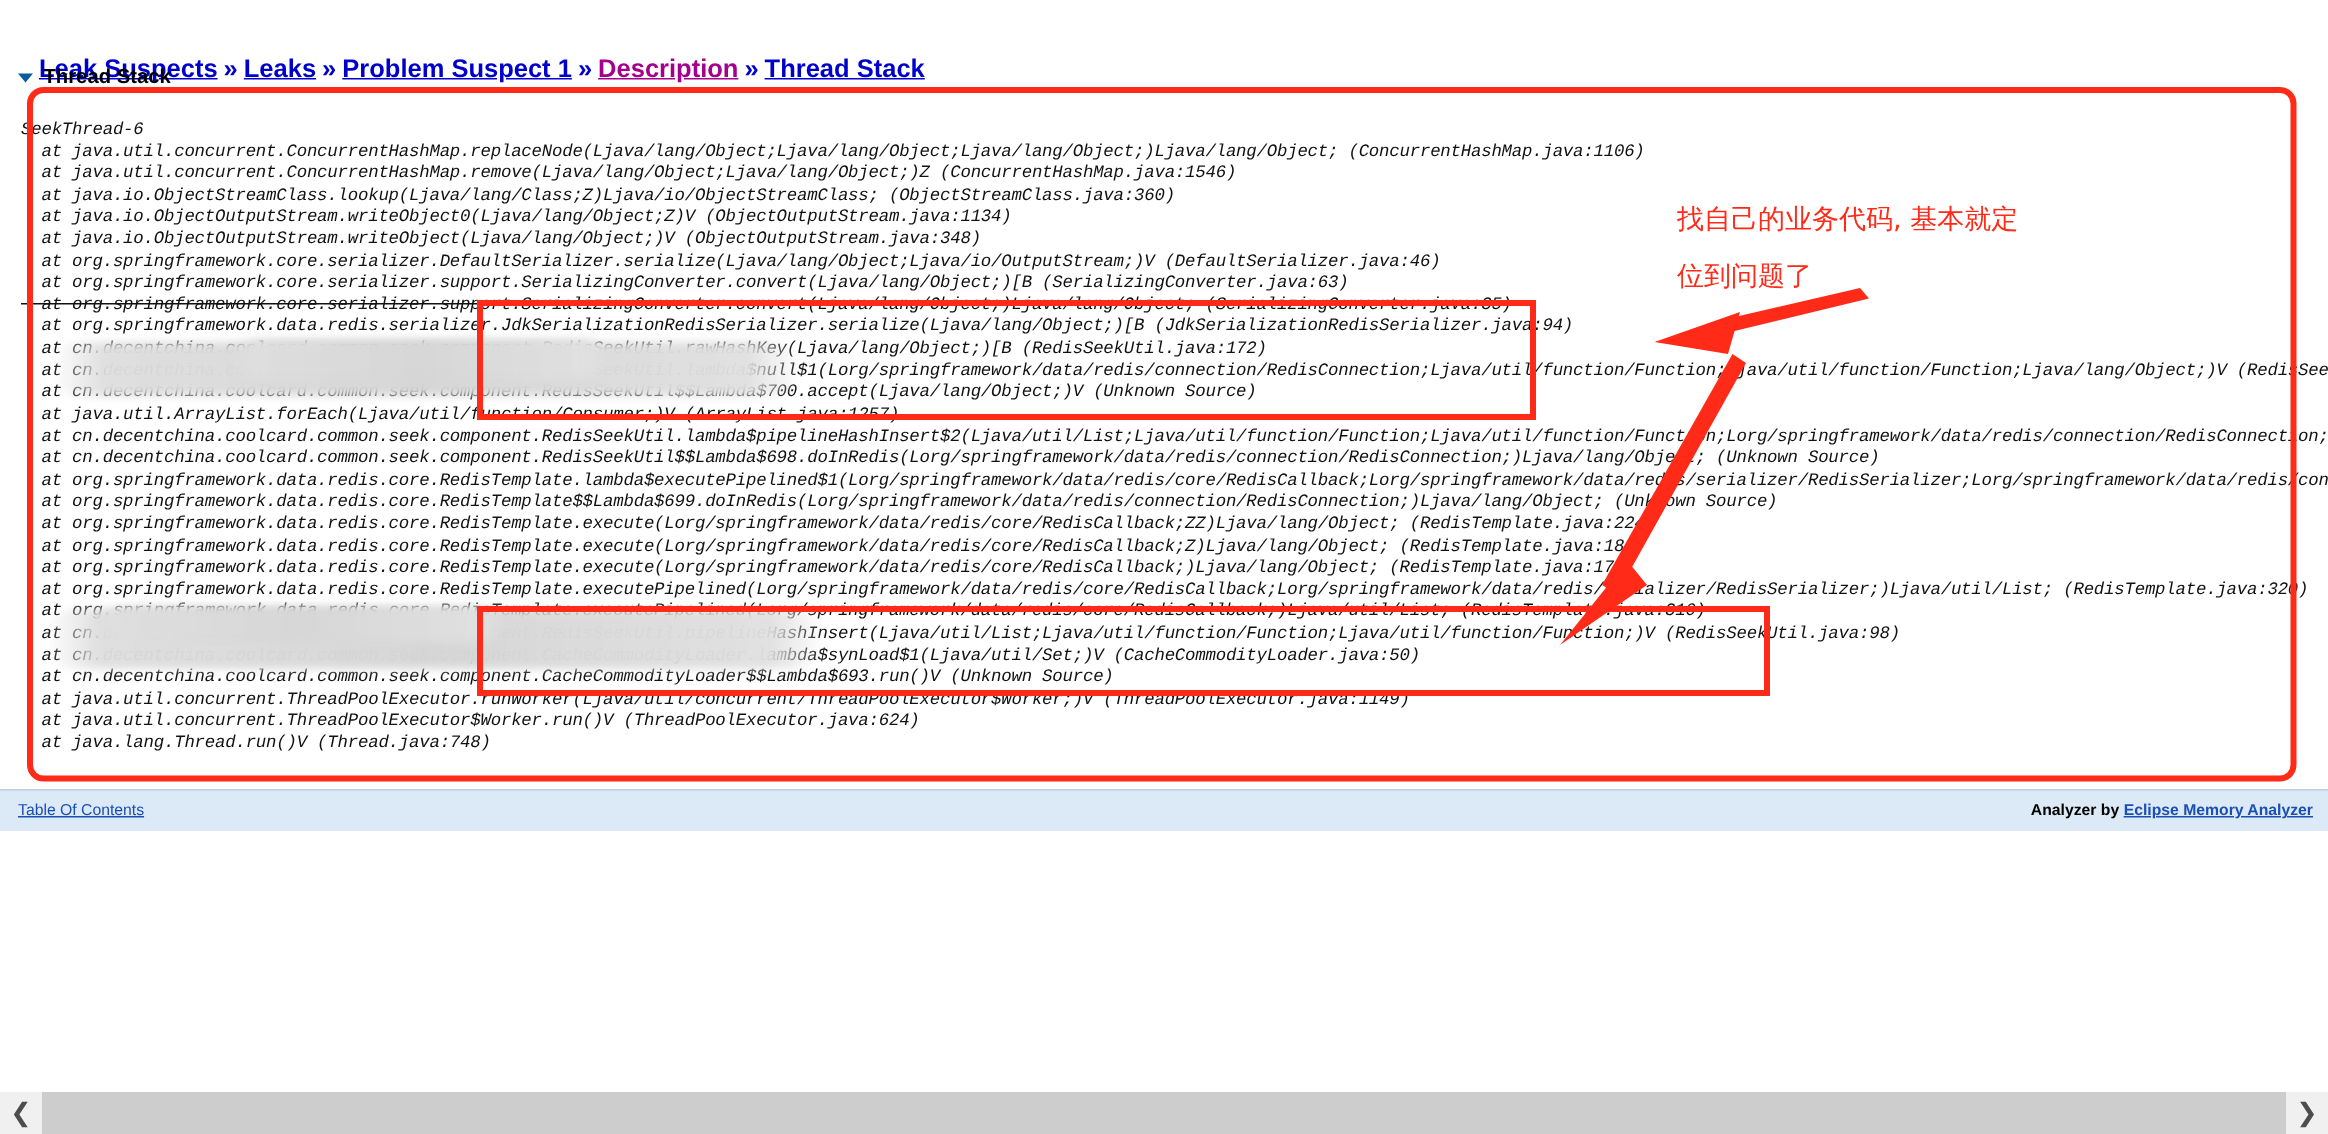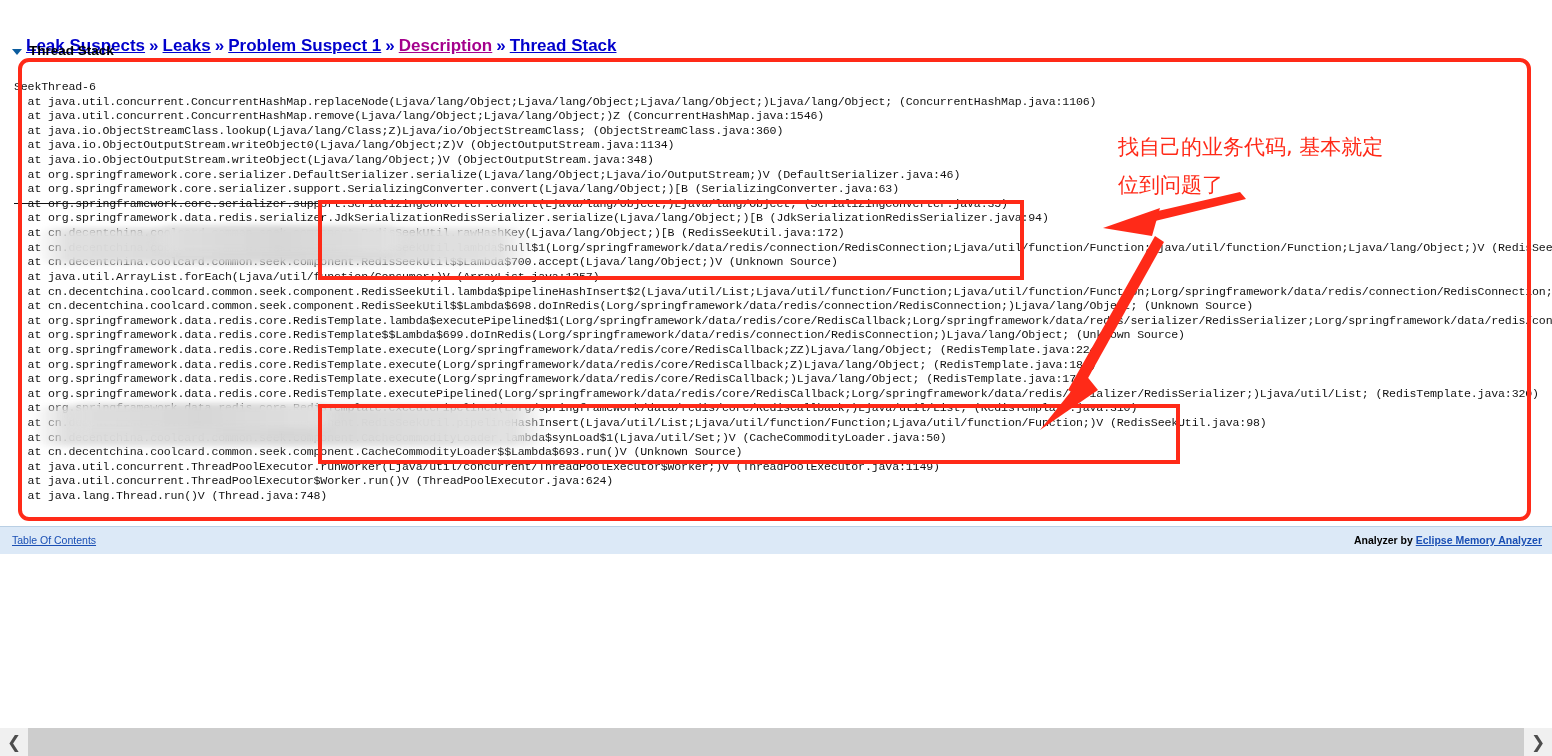--- a/index.html
+++ b/index.html
@@ -56,21 +56,21 @@
     width:1538px;height:440px;
     font-family:"Liberation Mono","DejaVu Sans Mono",monospace;
     font-size:11.6px;
     line-height:14.62px;
     color:#111;
     white-space:pre;
     overflow:hidden;
     letter-spacing:-0.15px;
     z-index:2;
   }
-  #stack .ln{height:14.62px;}
+  #stack .ln{height:14.62px;font-style:italic;}
   #stack .strike{text-decoration:line-through;}
   
   .hl-box{
     position:absolute;
     border:4px solid #ff2a18;
     box-sizing:border-box;
     z-index:6;
     pointer-events:none;
     background:transparent;
   }
@@ -88,21 +88,21 @@
   #redact-b{left:150px;top:226px;width:260px;height:26px;border-radius:30px/14px;}
   #redact-c{left:30px;top:406px;width:520px;height:40px;}
   #redact-d{left:60px;top:404px;width:280px;height:24px;border-radius:30px/12px;}
   
   #annotation{
     position:absolute;
     left:1118px;top:128px;
     width:420px;
     color:#ff2a18;
     font-family:"DejaVu Sans",sans-serif;
-    font-size:21px;
+    font-size:18px;
     line-height:38px;
     font-weight:400;
     z-index:8;
     white-space:pre-line;
   }
   #arrows{
     position:absolute;left:0;top:0;width:1552px;height:756px;
     z-index:7;pointer-events:none;
   }
   

